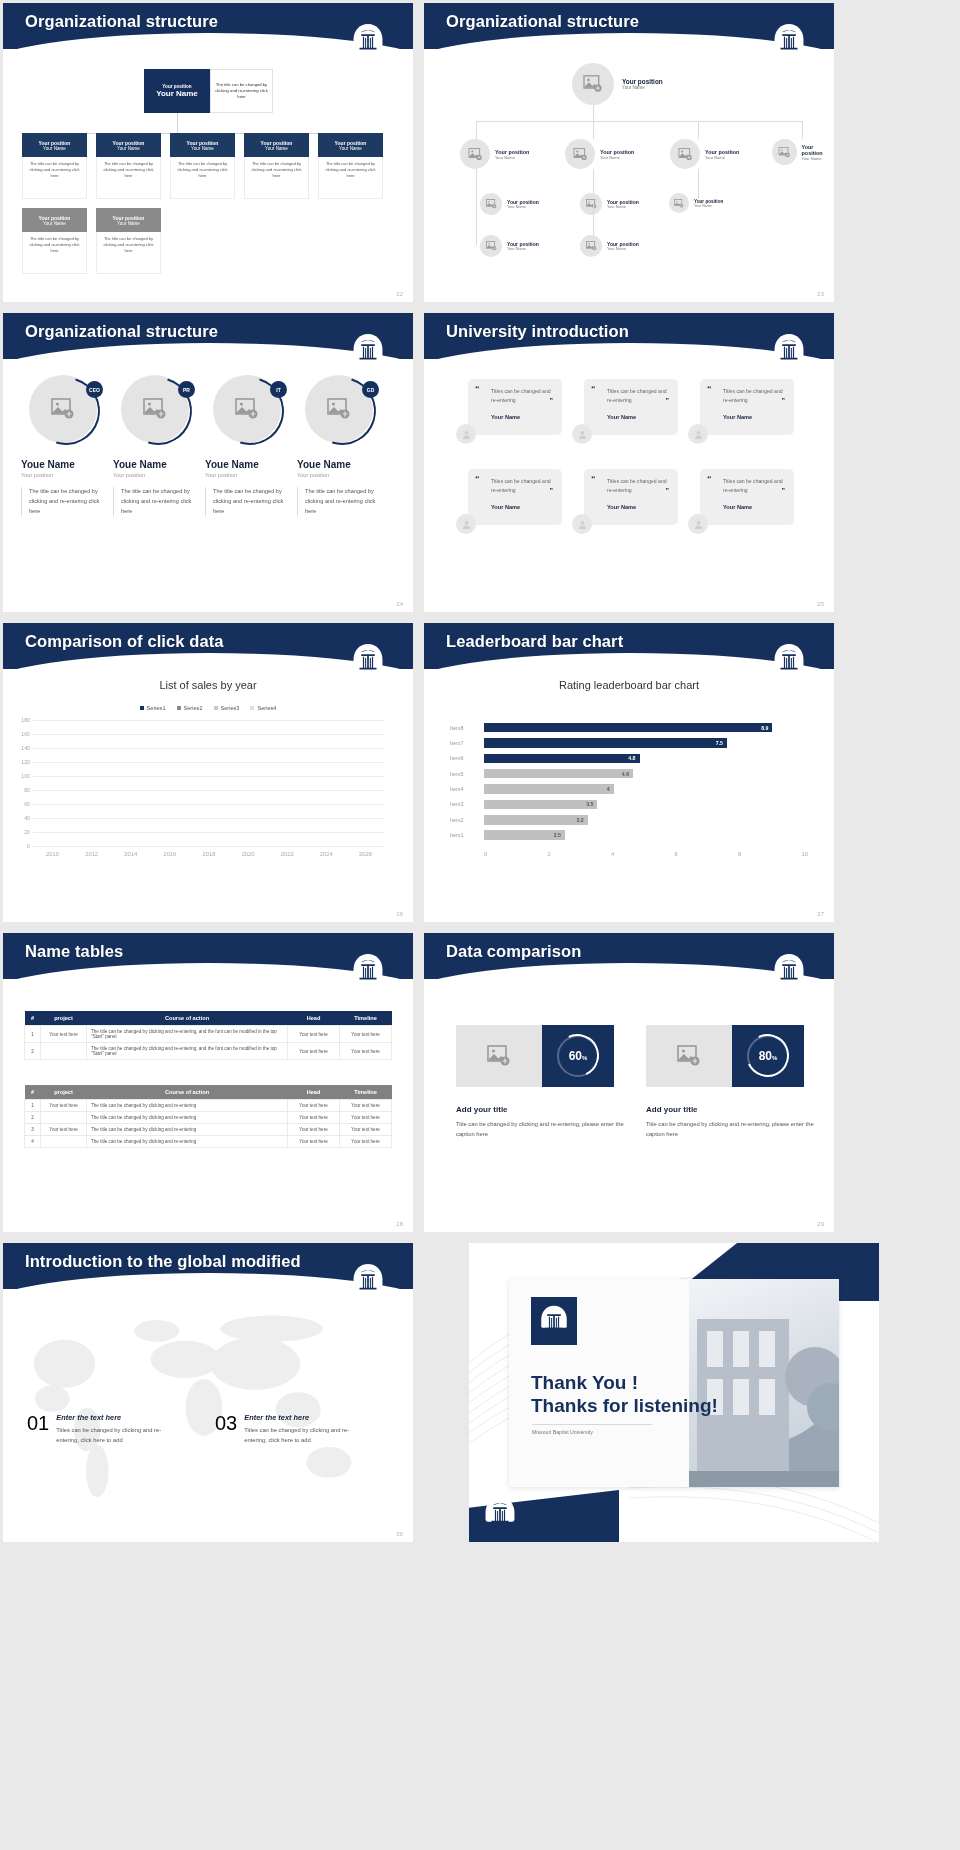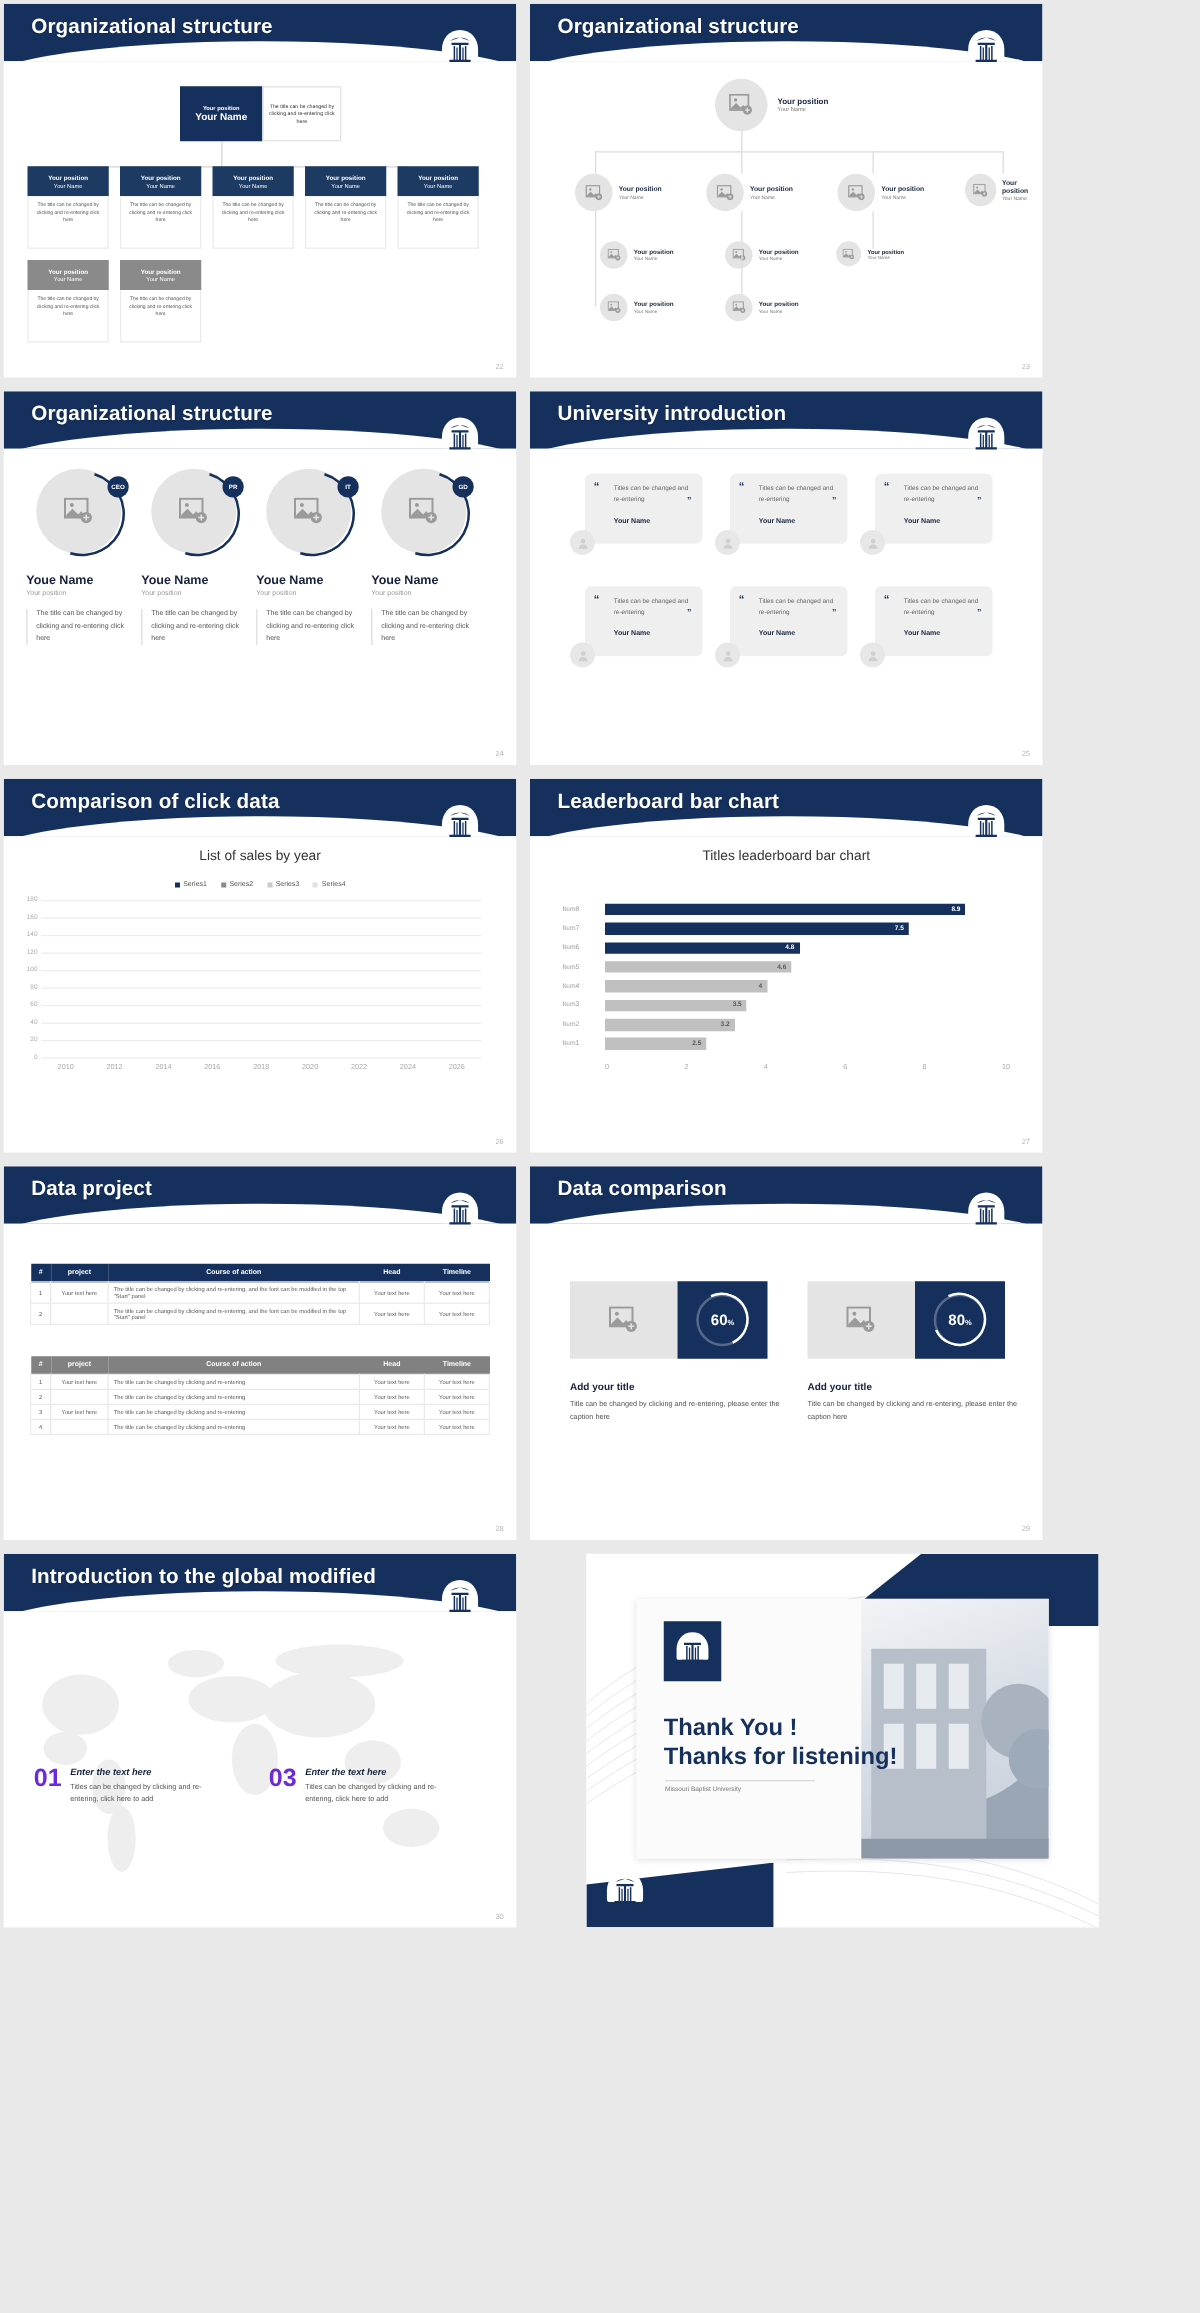--- a/index.html
+++ b/index.html
@@ -125,21 +125,21 @@
   .ring { position:relative; width:42px; height:42px; border-radius:50%;
      border:2.6px solid rgba(255,255,255,.28); display:flex; align-items:center; justify-content:center; }
   .ring .prog { position:absolute; inset:-2.6px; border-radius:50%; border:2.6px solid transparent; }
   .ring .txt { color:#fff; font-size:12px; font-weight:bold; }
   .ring .txt sub { font-size:6px; vertical-align:baseline; }
   .dct { position:absolute; font-size:8px; font-weight:bold; color:#16223c; }
   .dcd { position:absolute; font-size:5.8px; color:#555; line-height:1.75; width:170px; }
   
   .map { position:absolute; left:0; top:55px; width:100%; height:230px; opacity:.5; }
   .numitem { position:absolute; top:170px; display:flex; gap:7px; }
-  .numitem .num { font-size:20px; font-weight:bold; color:#6d28d9; line-height:1; }
+  .numitem .num { font-size:20px; font-weight:normal; color:#000000; line-height:1; }
   .numitem .tt { font-size:7.4px; font-weight:bold; color:#16223c;font-style:italic; }
   .numitem .dd { font-size:5.8px; color:#555; line-height:1.8; width:115px; margin-top:3px; }
   
   .ty { background:#fff; position:relative;margin-left:45px; }
   .ty .wave { position:absolute; inset:0; }
   .ty .navytri { position:absolute; right:0; top:0; width:215px; height:58px; background:#15305c;
      clip-path: polygon(34% 0, 100% 0, 100% 100%, 0 100%); }
   .ty .navybl { position:absolute; left:0; bottom:0; width:150px; height:52px; background:#15305c;
      clip-path: polygon(0 34%, 100% 0, 100% 100%, 0 100%); }
   .ty .card { position:absolute; left:40px; top:36px; width:330px; height:208px; background:#fbfbfb;
@@ -742,21 +742,21 @@
         <div class="curve"></div>
       </div>
     <div class="slide-title">Leaderboard bar chart</div>
     <div class="logo">
       <svg viewBox="0 0 40 42">
           <path d="M20 1C10 1 3 9 3 19v8c0 2 1 3 3 3h28c2 0 3-1 3-3v-8C37 9 30 1 20 1z" fill="#fff"></path>
           <path d="M20 8c-5 0-9 3-9 3l9-3 9 3s-4-3-9-3z" fill="#15305c"></path>
           <path d="M12 13h16v2H12zM19 15h2v14h-2zM14 16h1.4v13H14zM24.6 16H26v13h-1.4zM16.6 17.5h1.2v11.5h-1.2zM22.2 17.5h1.2v11.5h-1.2zM10 29h20v2H10z" fill="#15305c"></path>
         </svg>
     </div>
-    <div class="ch-title">Titles leaderboard bar chart</div>
+    <div class="ch-title">Rating leaderboard bar chart</div>
     <div class="lb" id="lb-rows">
         <div class="lbrow">
           <div class="lbl">Item8</div>
           <div class="lbtrack">
             <div class="lbbar" style="width: 89%; background: rgb(21, 48, 92);">
               <div class="lbval" style="color: rgb(255, 255, 255);">8.9</div>
             </div>
           </div>
         </div>
         <div class="lbrow">
@@ -825,21 +825,21 @@
         <span>10</span>
       </div>
     <div class="pagenum">27</div>
   </div>
 
   <div class="slide">
     <div class="band">
         <div class="fill"></div>
         <div class="curve"></div>
       </div>
-    <div class="slide-title">Data project</div>
+    <div class="slide-title">Name tables</div>
     <div class="logo">
       <svg viewBox="0 0 40 42">
           <path d="M20 1C10 1 3 9 3 19v8c0 2 1 3 3 3h28c2 0 3-1 3-3v-8C37 9 30 1 20 1z" fill="#fff"></path>
           <path d="M20 8c-5 0-9 3-9 3l9-3 9 3s-4-3-9-3z" fill="#15305c"></path>
           <path d="M12 13h16v2H12zM19 15h2v14h-2zM14 16h1.4v13H14zM24.6 16H26v13h-1.4zM16.6 17.5h1.2v11.5h-1.2zM22.2 17.5h1.2v11.5h-1.2zM10 29h20v2H10z" fill="#15305c"></path>
         </svg>
     </div>
     <table class="tbl" style="top:78px;">
       <thead class="hdr-navy" id="t1head">
           <tr>

